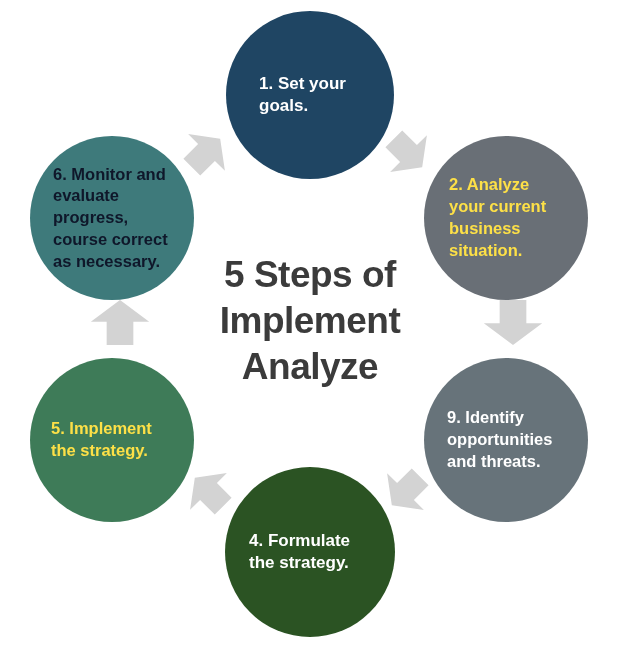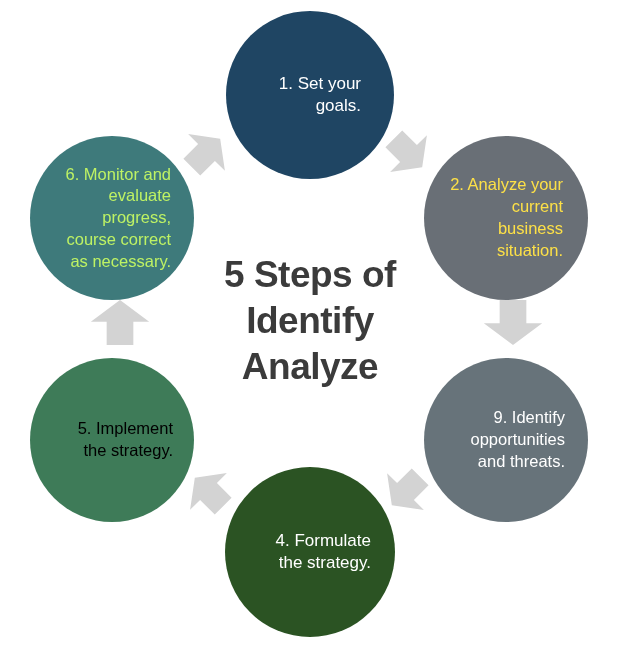--- a/index.html
+++ b/index.html
@@ -11,25 +11,25 @@
     background: #ffffff;
     font-family: "Liberation Sans", sans-serif;
     overflow: hidden;
   }
   .circle {
     position: absolute;
     border-radius: 50%;
     display: flex;
     align-items: center;
     justify-content: center;
-    text-align: right;
+    text-align: left;
     color: #ffffff;
     font-size: 16.5px;
     line-height: 1.32;
-    font-weight: 400;
+    font-weight: 700;
   }
   .circle .label { display: inline-block; }
   .c1 { left: 226px; top: 11px;  width: 168px; height: 168px; font-size: 17px; }
   .c1 .label { max-width: 102px; }
   .c2 { left: 424px; top: 136px; width: 164px; height: 164px; }
   .c2 .label { max-width: 114px; }
   .c3 { left: 424px; top: 358px; width: 164px; height: 164px; }
   .c3 .label { max-width: 118px; }
   .c4 { left: 225px; top: 467px; width: 170px; height: 170px; font-size: 17px; }
   .c4 .label { max-width: 122px; }
@@ -57,45 +57,45 @@
   .a45 { left: 183px; top: 470px; width: 52px; height: 44px; transform: rotate(315deg); }
   .a56 { left: 87px;  top: 300px; width: 66px; height: 45px; transform: rotate(0deg); }
 </style>
 </head>
 <body>
 
 <div class="canvas" style="background: rgb(255, 255, 255);">
 
   <div class="title" style="color: rgb(59, 59, 59);">
     <div>5 Steps of</div>
-    <div>Identify</div>
+    <div>Implement</div>
     <div>Analyze</div>
   </div>
 
   <div class="circle c1" style="background: rgb(31, 69, 99); color: rgb(255, 255, 255);">
     <span class="label">1. Set your goals.</span>
   </div>
 
   <div class="circle c2" style="background: rgb(105, 111, 118); color: #fde047;">
     <span class="label">2. Analyze your current business situation.</span>
   </div>
 
   <div class="circle c3" style="background: rgb(103, 115, 122); color: rgb(255, 255, 255);">
     <span class="label">9. Identify opportunities and threats.</span>
   </div>
 
   <div class="circle c4" style="background: rgb(43, 83, 35); color: rgb(255, 255, 255);">
     <span class="label">4. Formulate the strategy.</span>
   </div>
 
-  <div class="circle c5" style="background: rgb(62, 123, 88); color: #000000;">
+  <div class="circle c5" style="background: rgb(62, 123, 88); color: #fde047;">
     <span class="label">5. Implement the strategy.</span>
   </div>
 
-  <div class="circle c6" style="background: rgb(62, 122, 123); color: #bef264;">
+  <div class="circle c6" style="background: rgb(62, 122, 123); color: #0f172a;">
     <span class="label">6. Monitor and evaluate progress, course correct as necessary.</span>
   </div>
 
   <div class="arrow a12">
     <svg viewBox="0 0 70 54">
         <polygon points="0,26 35,0 70,26 51,26 51,54 19,54 19,26" fill="#d3d3d3"></polygon>
       </svg>
   </div>
   <div class="arrow a23">
     <svg viewBox="0 0 70 54">

